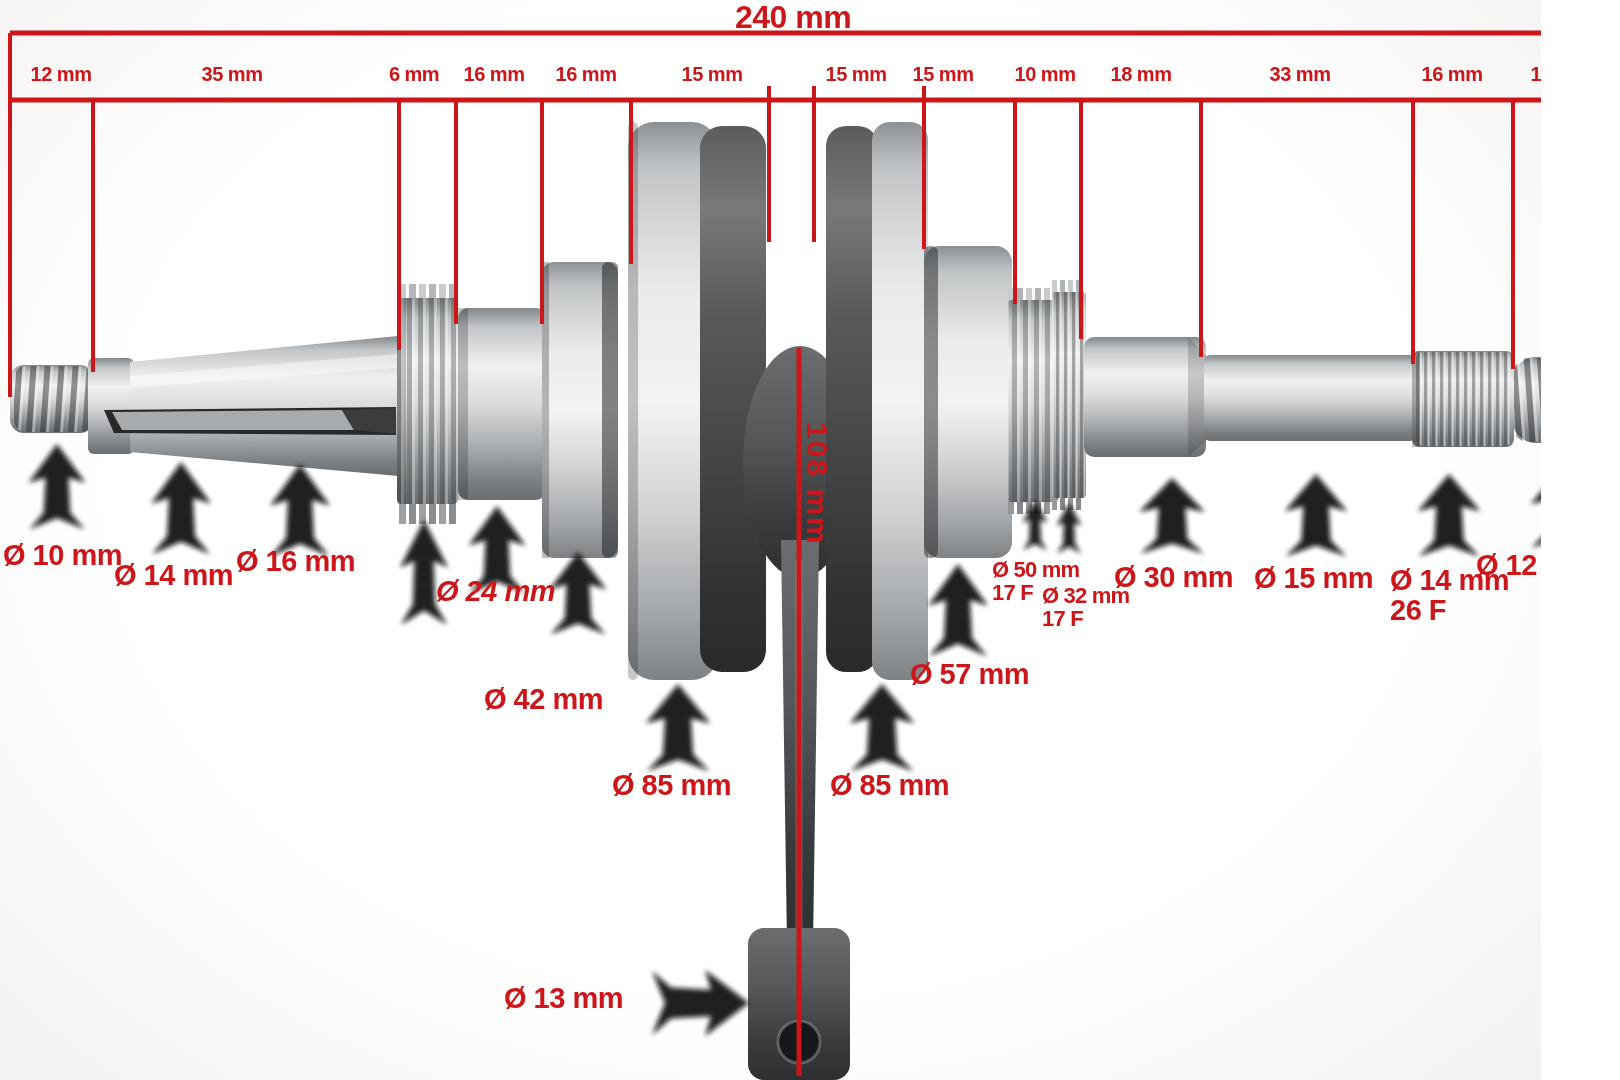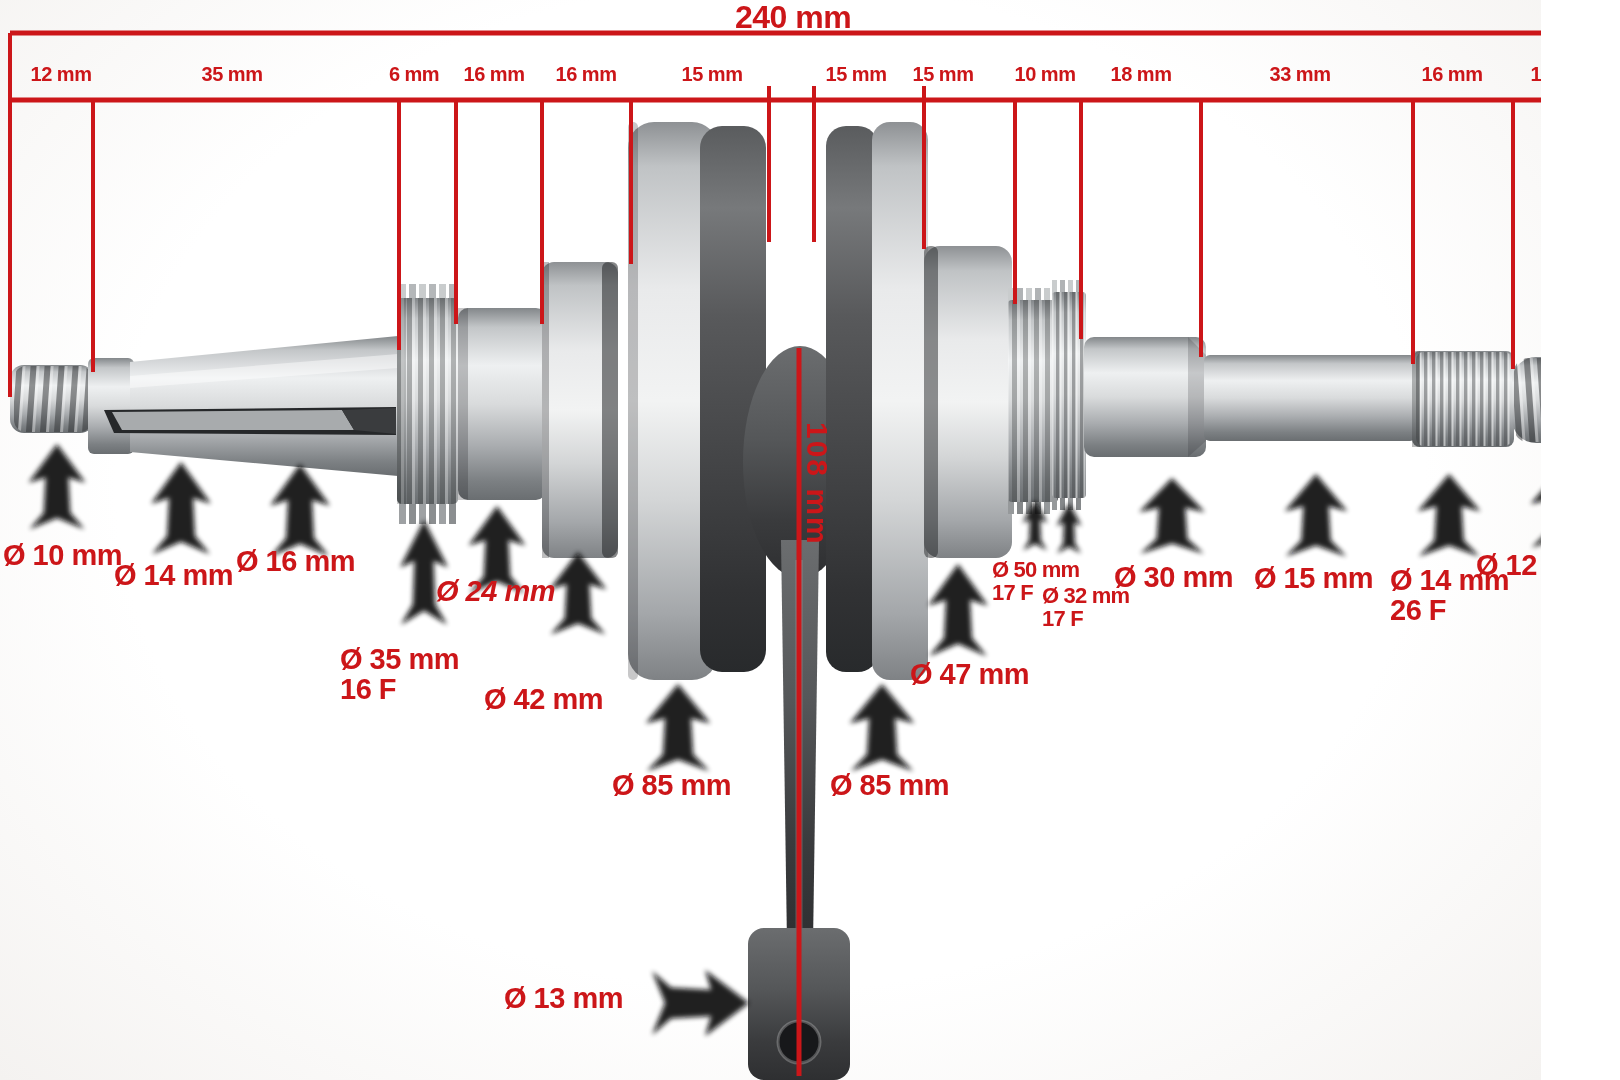--- a/index.html
+++ b/index.html
@@ -255,27 +255,26 @@
   <div class="dim seg" style="left:943px;">15 mm</div>
   <div class="dim seg" style="left:1045px;">10 mm</div>
   <div class="dim seg" style="left:1141px;">18 mm</div>
   <div class="dim seg" style="left:1300px;">33 mm</div>
   <div class="dim seg" style="left:1452px;">16 mm</div>
   <div class="dim seg" style="left:1561px;">12 mm</div>
 
   <div class="dim" style="left:3px;top:540px;">Ø 10 mm</div>
   <div class="dim" style="left:114px;top:560px;">Ø 14 mm</div>
   <div class="dim" style="left:236px;top:546px;">Ø 16 mm</div>
-  <div class="dim" style="left:340px;top:644px;"><span>Ø 35 mm</span><span class="sub">16 F</span></div>
   <div class="dim" style="left:436px;top:576px;font-style:italic;">Ø 24 mm</div>
   <div class="dim" style="left:484px;top:636px;margin-top:48px;">Ø 42 mm</div>
   <div class="dim" style="left:612px;top:770px;">Ø 85 mm</div>
   <div class="dim" style="left:830px;top:770px;">Ø 85 mm</div>
   <div class="dim" style="left:504px;top:983px;">Ø 13 mm</div>
-  <div class="dim" style="left:910px;top:659px;">Ø 47 mm</div>
+  <div class="dim" style="left:910px;top:659px;">Ø 57 mm</div>
   <div class="dim small" style="left:992px;top:558px;"><span>Ø 50 mm</span><span class="sub">17 F</span></div>
   <div class="dim small" style="left:1042px;top:584px;"><span>Ø 32 mm</span><span class="sub">17 F</span></div>
   <div class="dim" style="left:1114px;top:562px;">Ø 30 mm</div>
   <div class="dim" style="left:1254px;top:563px;">Ø 15 mm</div>
   <div class="dim" style="left:1390px;top:565px;"><span>Ø 14 mm</span><span class="sub">26 F</span></div>
   <div class="dim" style="left:1476px;top:550px;">Ø 12 mm</div>
 
   <div class="dim v108" style="left:801px;top:422px;">108 mm</div>
 </div>
 

